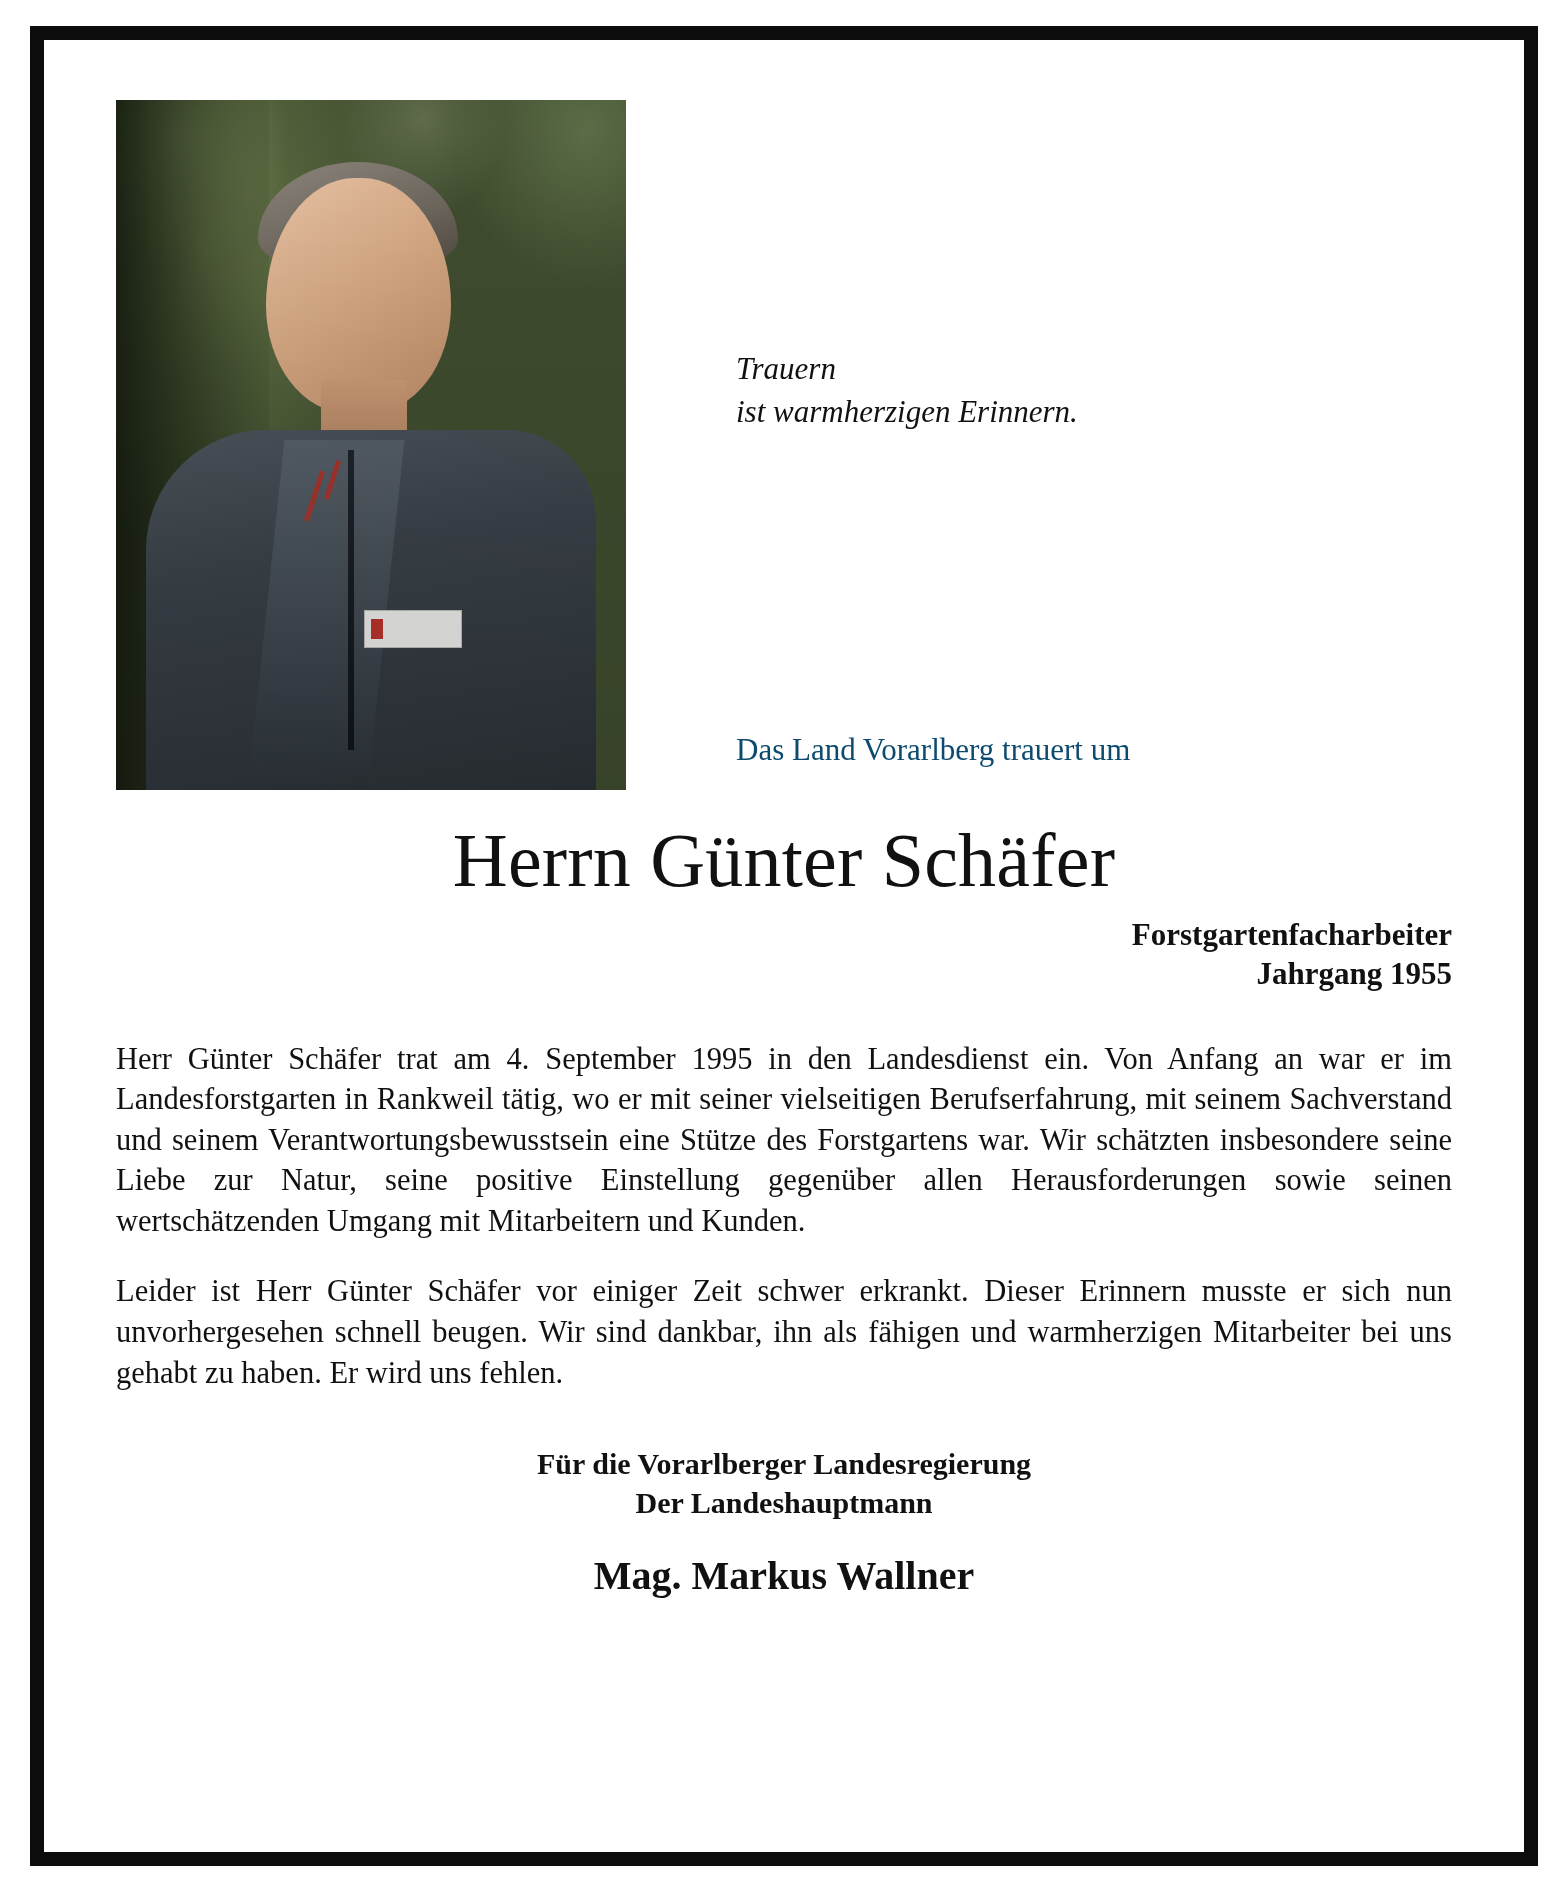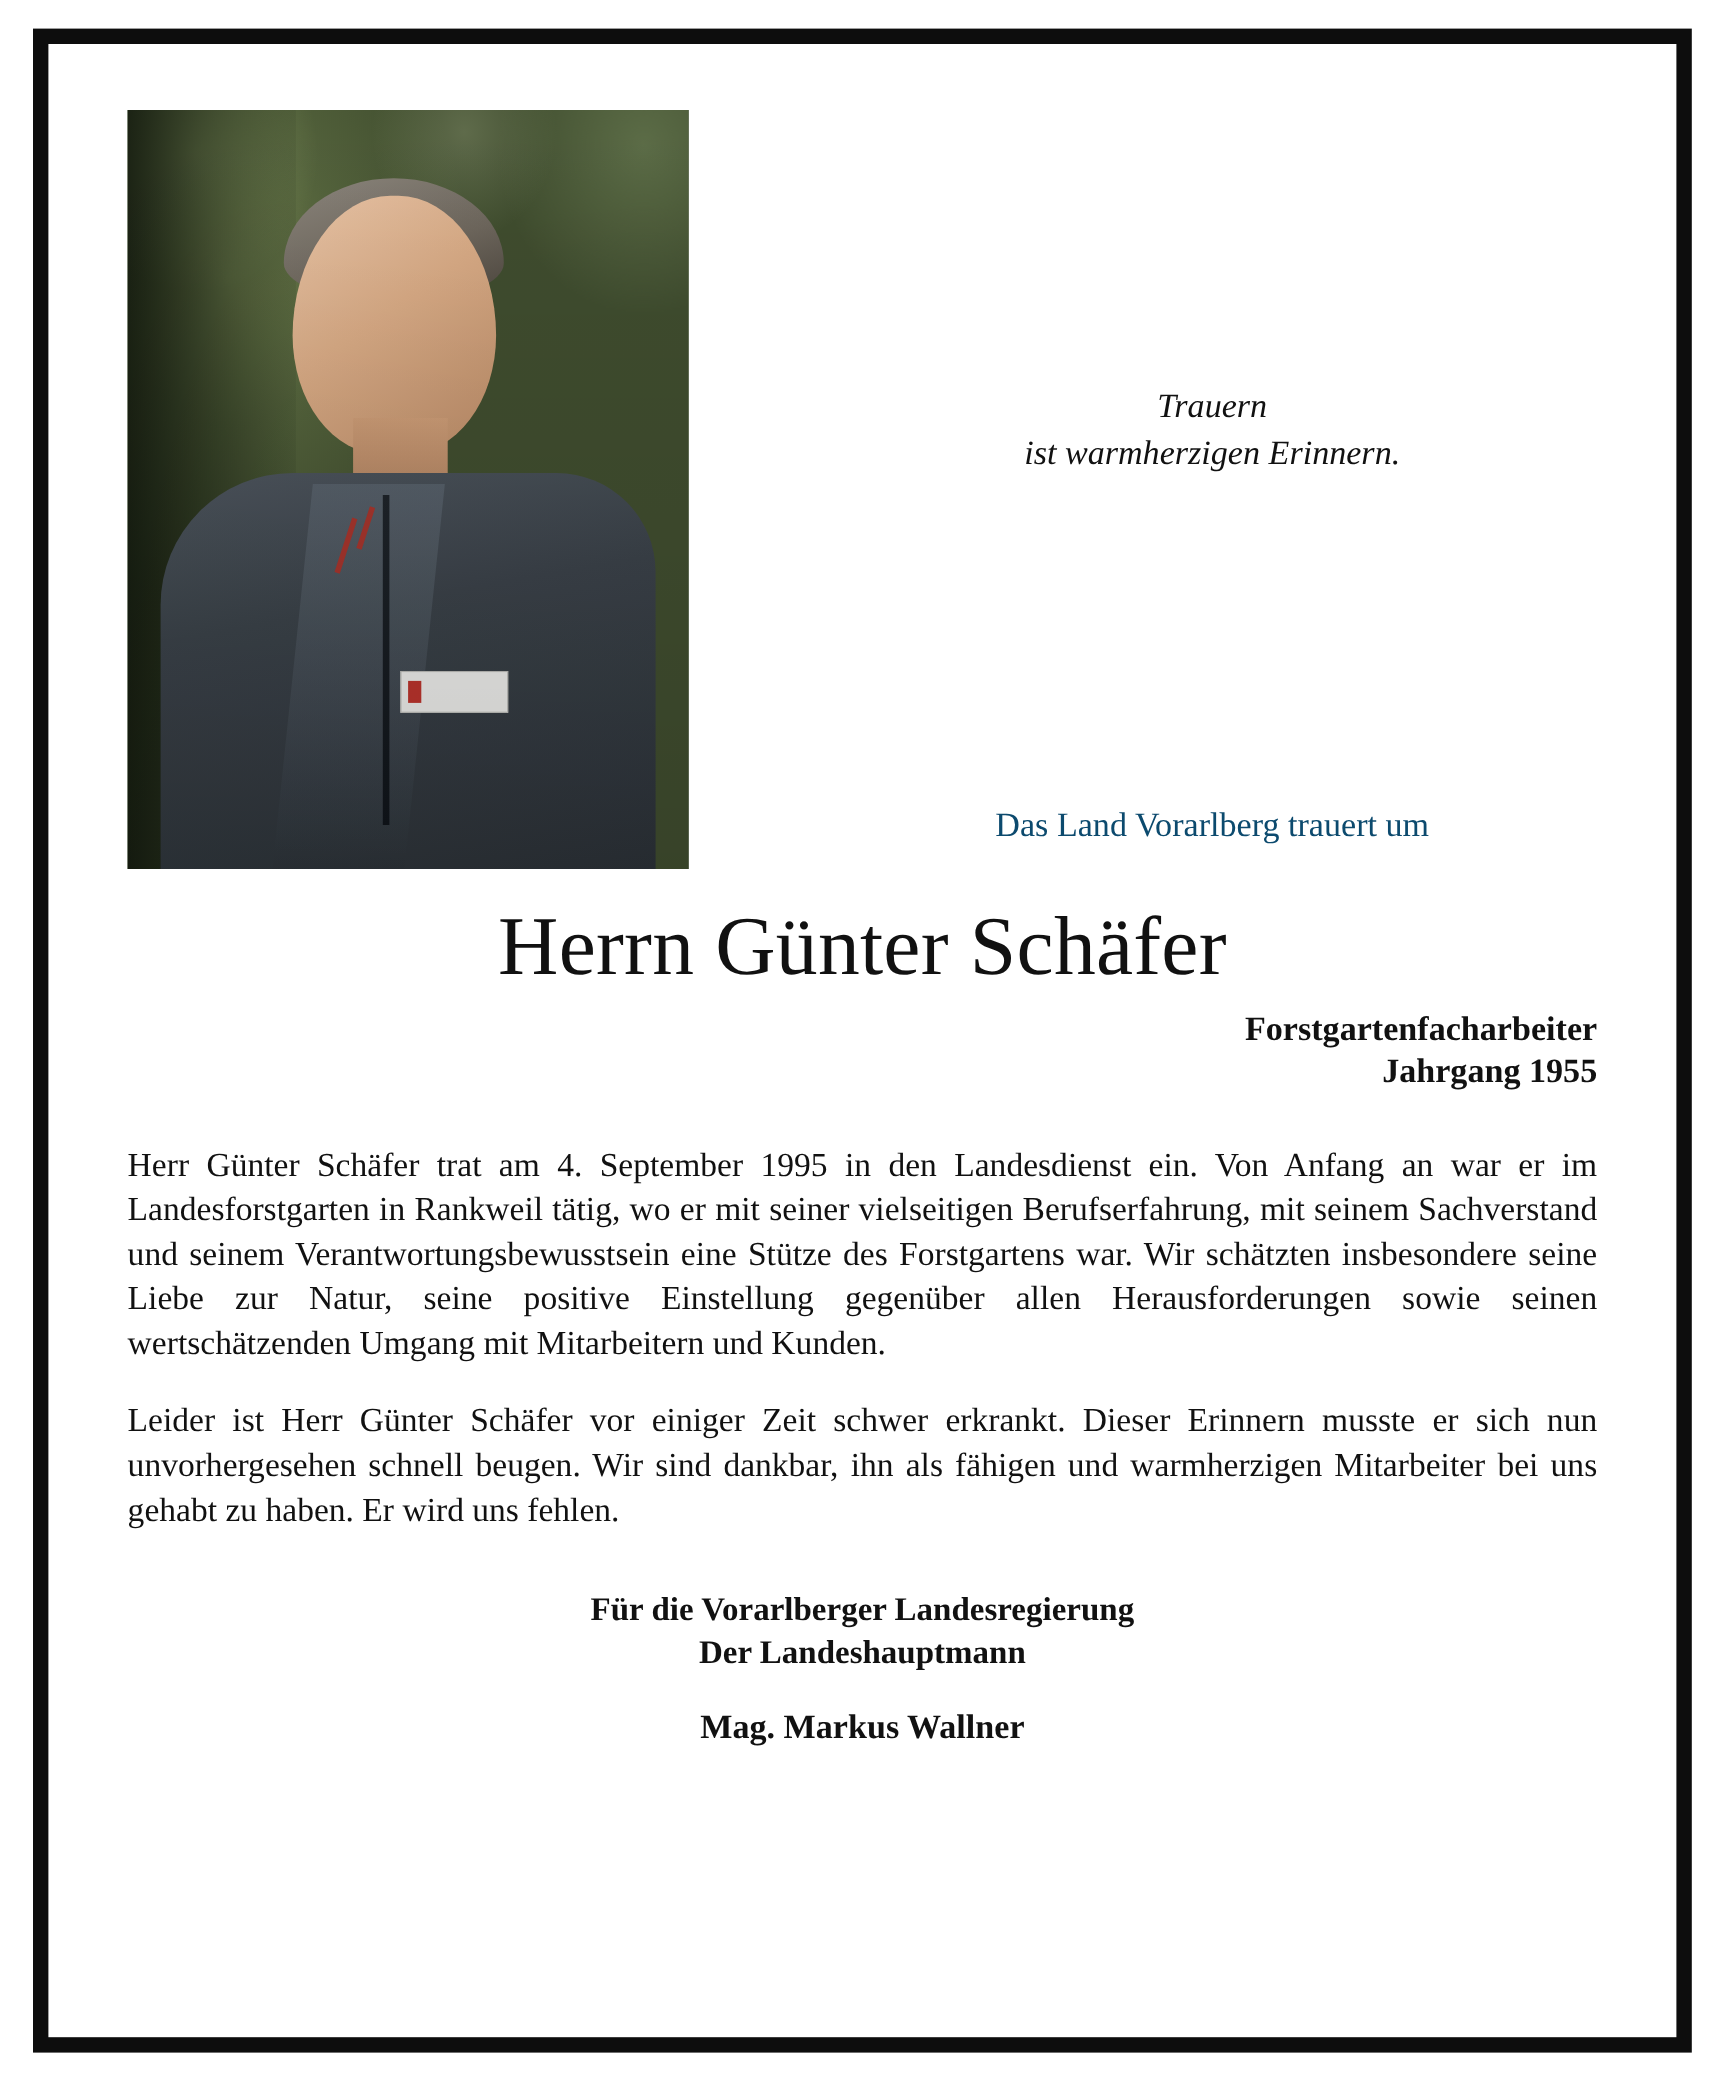--- a/index.html
+++ b/index.html
@@ -35,22 +35,21 @@
     box-sizing: border-box;
     width: 100%;
     height: 100%;
     padding: 60px 72px 40px 72px;
   }
 
   
   .top {
     display: flex;
     align-items: flex-start;
-    gap: 16px;
-    text-align: center;
+    gap: 0;
   }
   .photo-wrap {
     width: 510px;
     flex: 0 0 510px;
   }
   .photo {
     width: 510px;
     height: 690px;
     position: relative;
     overflow: hidden;
@@ -229,21 +228,21 @@
   
   .signature {
     margin-top: 52px;
     text-align: center;
     font-weight: bold;
     font-size: 30px;
     line-height: 1.28;
   }
   .signature .sig-name {
     margin-top: 28px;
-    font-size: 31px;
+    font-size: 40px;
   }
 </style>
 </head>
 <body>
 
 <div class="page">
   <div class="obituary">
     <div class="inner">
 
       <div class="top">

